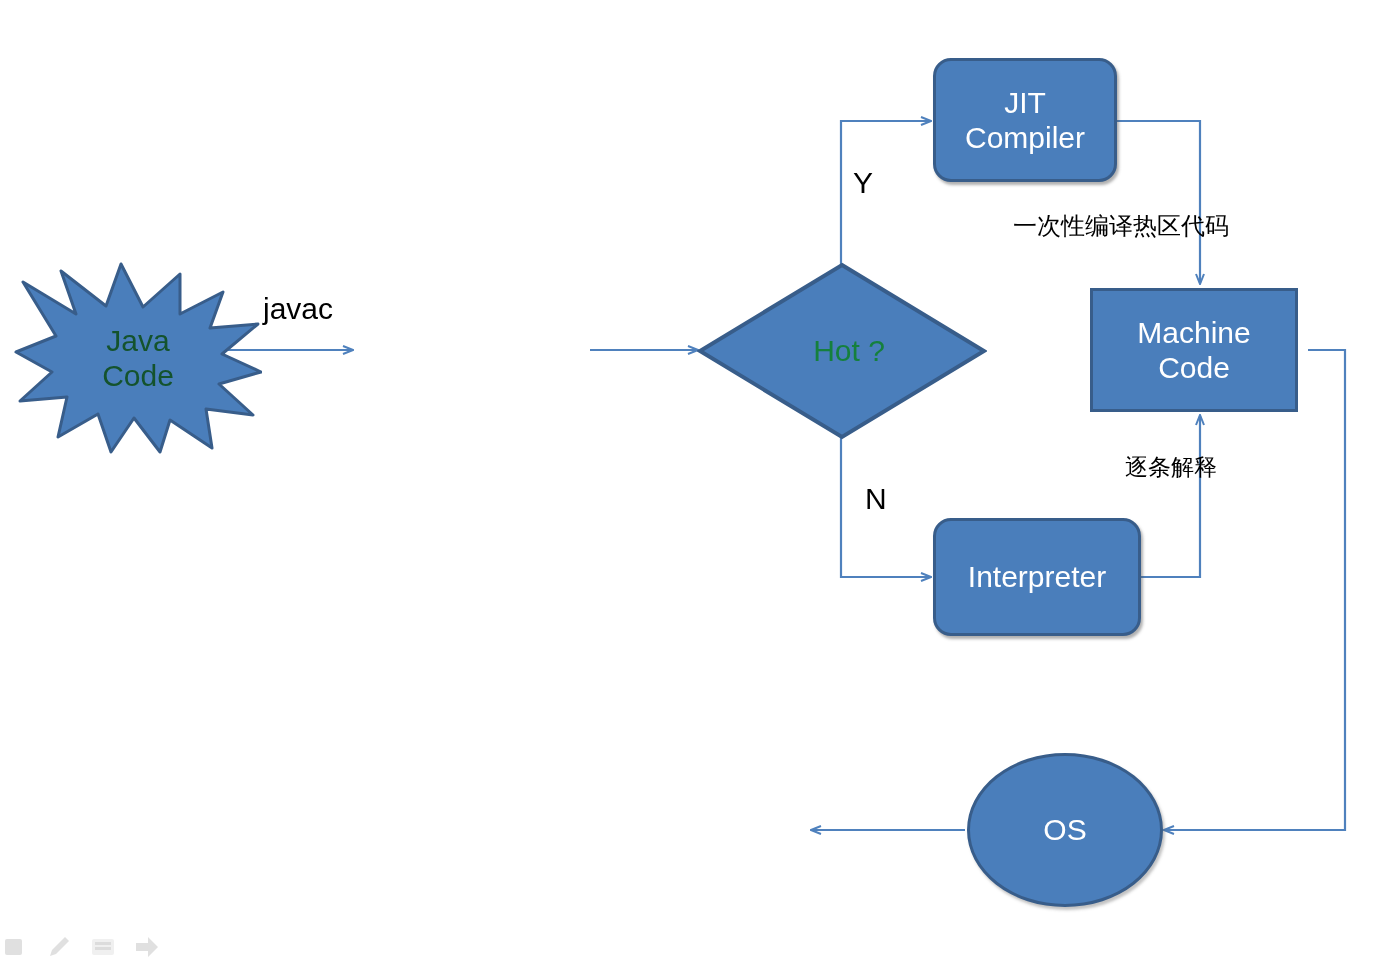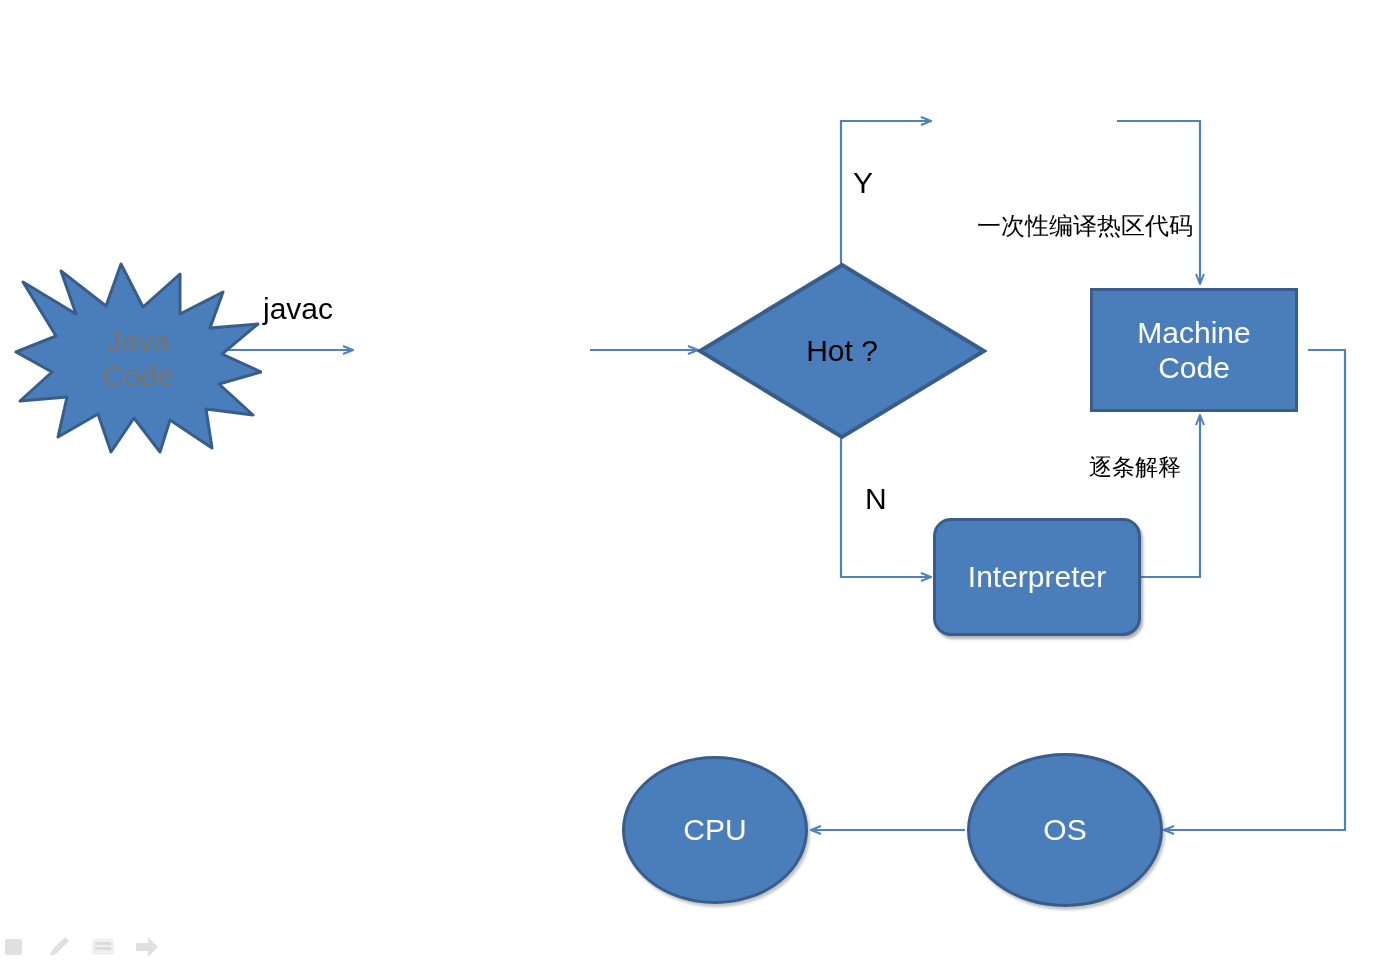--- a/index.html
+++ b/index.html
@@ -59,44 +59,45 @@
   .star-label {
     position: absolute;
     left: 0;
     top: 0;
     width: 100%;
     height: 100%;
     display: flex;
     align-items: center;
     justify-content: center;
     text-align: center;
-    color: #737373;
+    color: #14532d;
     white-space: pre-line;
     line-height: 1.18;
     pointer-events: none;
   }
   .diamond-label {
     position: absolute;
-    left: 0;
+    left: 7px;
     top: 0;
     width: 100%;
     height: 100%;
     display: flex;
     align-items: center;
     justify-content: center;
-    color: #000000;
+    color: #15803d;
     pointer-events: none;
   }
   .edge-label {
     position: absolute;
     color: #000000;
     white-space: nowrap;
   }
   .cjk {
     font-family: Liberation Sans, sans-serif;
+    margin-left: 36px;
   }
   #taskbar {
     position: absolute;
     left: 0;
     bottom: 0;
     width: 175px;
     height: 40px;
     display: flex;
     align-items: center;
     gap: 18px;
@@ -157,33 +158,34 @@
   <div class="starwrap" style="left:697px; top:262px; width:290px; height:178px;">
     <svg width="290" height="178" viewBox="0 0 290 178" xmlns="http://www.w3.org/2000/svg">
       <polygon points="145,3 287,89 145,175 3,89" fill="#4A7EBB" stroke="#385D8A" stroke-width="4" stroke-linejoin="miter"></polygon>
     </svg>
     <div class="diamond-label" style="font-size:30px;">Hot ?</div>
   </div>
 
   <div class="edge-label" style="left:853px; top:166px; font-size:30px;">Y</div>
   <div class="edge-label" style="left:865px; top:482px; font-size:30px;">N</div>
 
+  <div class="node round" style="left:933px; top:58px; width:184px; height:124px; font-size:30px;">JIT
+Compiler</div>
 
   <div class="edge-label cjk" style="left:977px; top:210px; font-size:24px;">一次性编译热区代码</div>
 
   <div class="node rect" style="left:1090px; top:288px; width:208px; height:124px; font-size:30px;">Machine
 Code</div>
 
   <div class="edge-label cjk" style="left:1089px; top:452px; font-size:23px;">逐条解释</div>
 
   <div class="node ellipse" style="left:967px; top:753px; width:196px; height:154px; font-size:30px;">OS</div>
 
   <div class="node round" style="left:933px; top:518px; width:208px; height:118px; font-size:30px;">Interpreter</div>
 
-  <div class="node ellipse" style="left:622px; top:756px; width:186px; height:148px; font-size:30px;">CPU</div>
 
   <div id="taskbar">
     <svg class="tbicon" viewBox="0 0 26 26" xmlns="http://www.w3.org/2000/svg">
       <rect x="3" y="5" width="17" height="16" rx="2" fill="#9a9a9a"></rect>
     </svg>
     <svg class="tbicon" viewBox="0 0 26 26" xmlns="http://www.w3.org/2000/svg">
       <path d="M19,3 L23,7 L10,20 L4,22 L6,16 Z" fill="#9a9a9a"></path>
     </svg>
     <svg class="tbicon" viewBox="0 0 26 26" xmlns="http://www.w3.org/2000/svg">
       <rect x="2" y="5" width="22" height="16" rx="2" fill="#d0d0d0"></rect>

